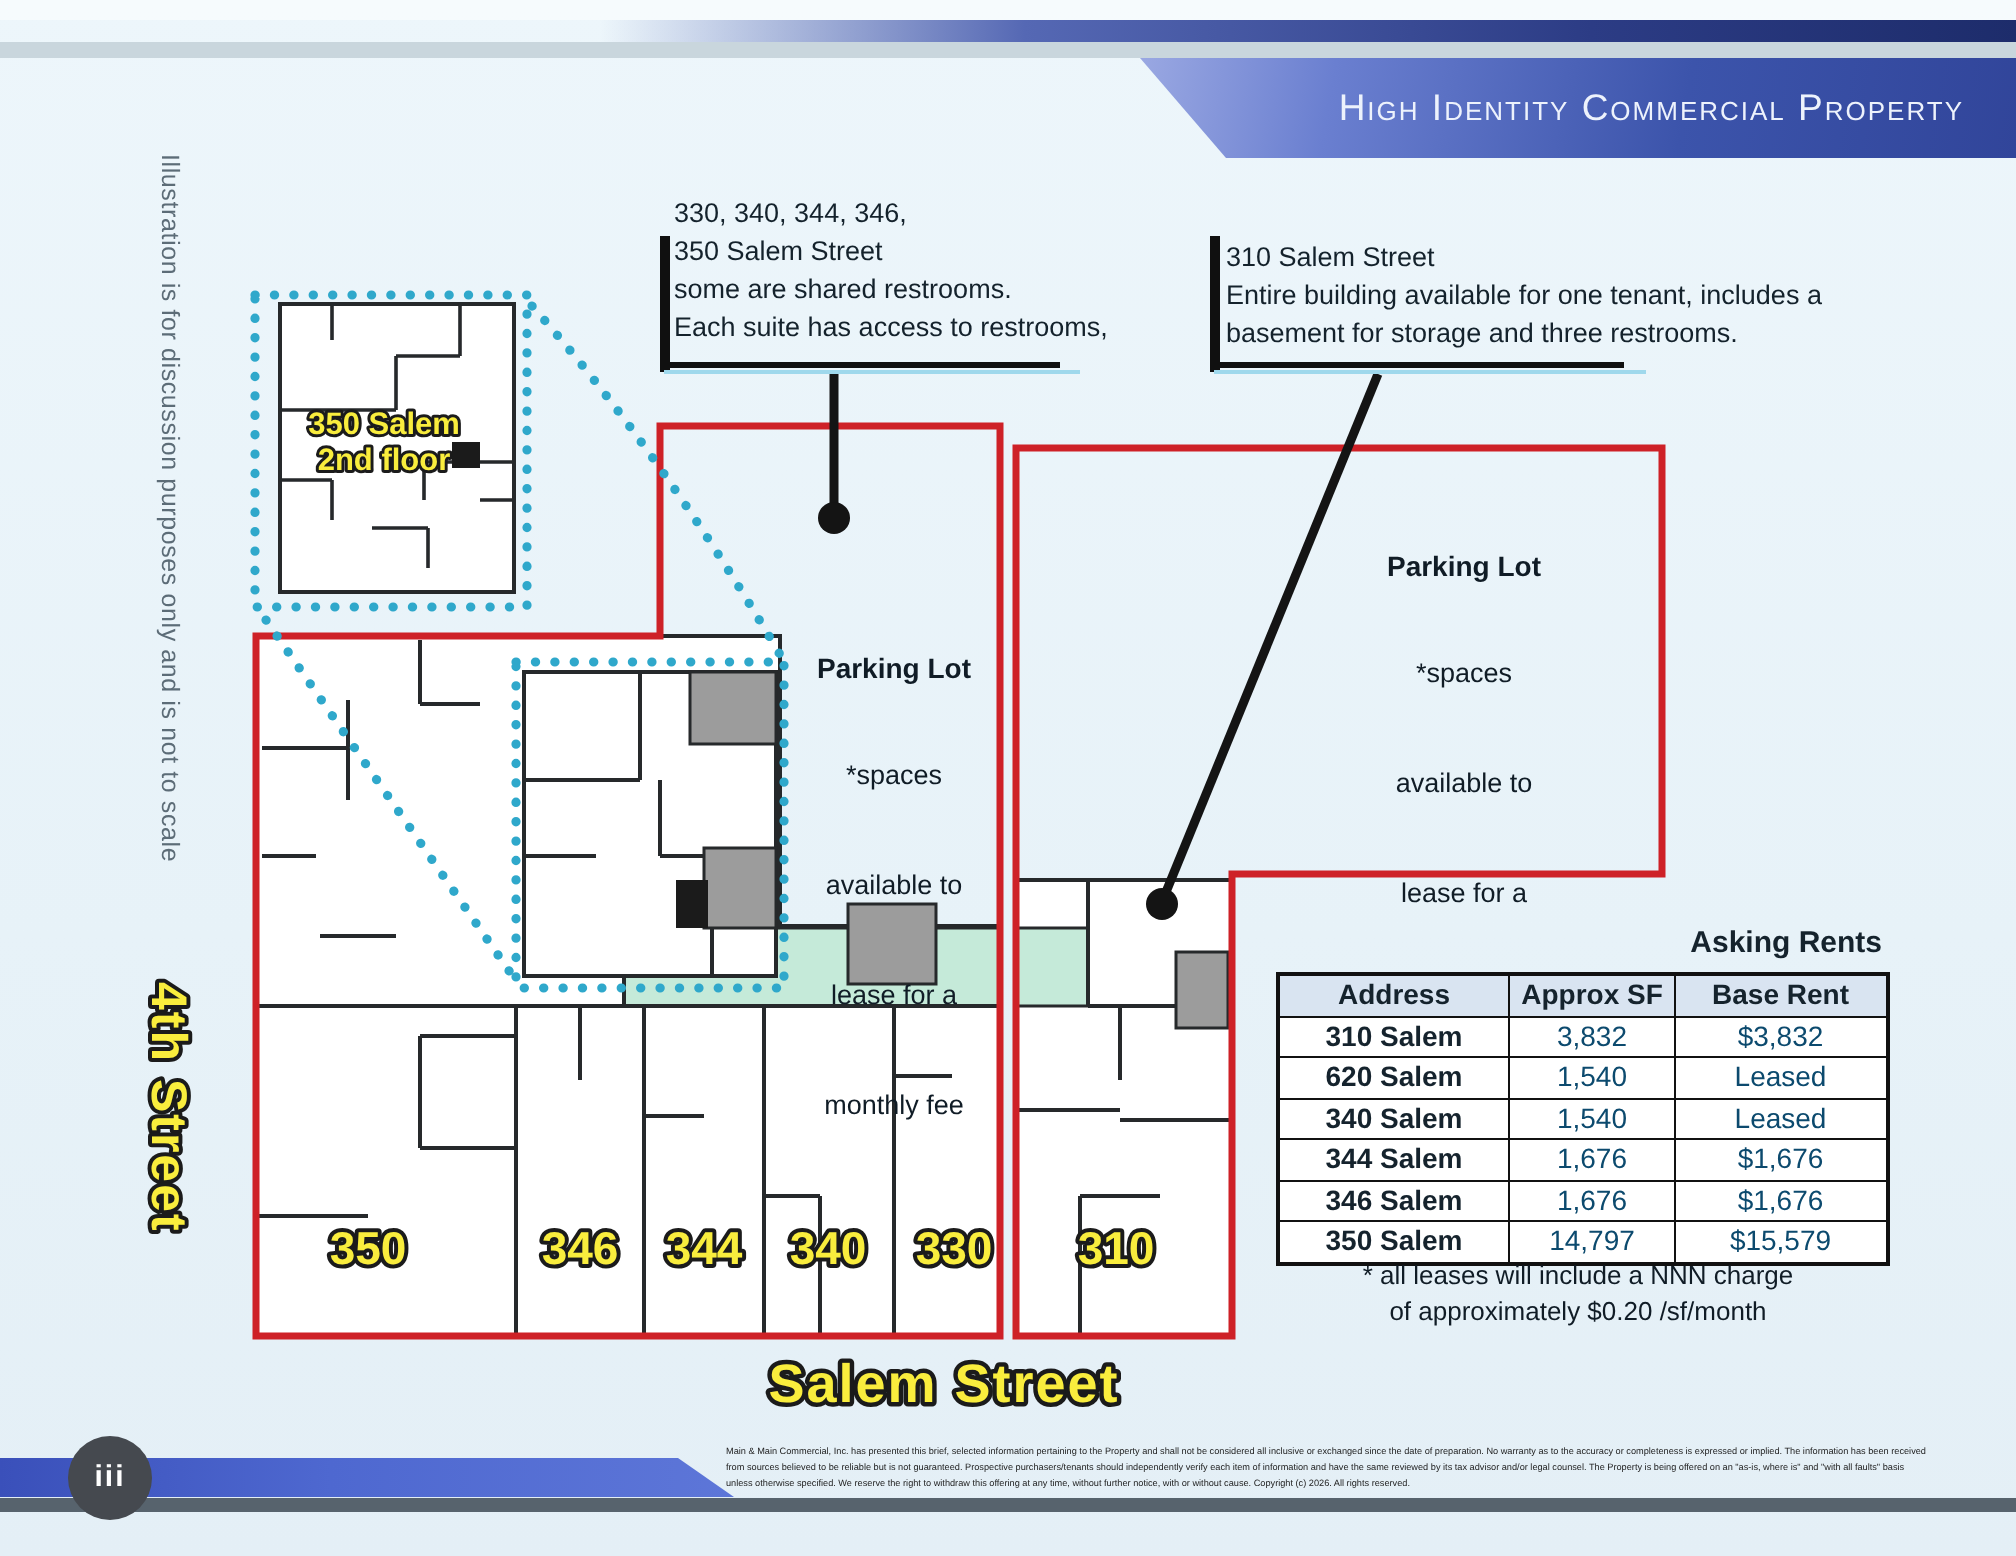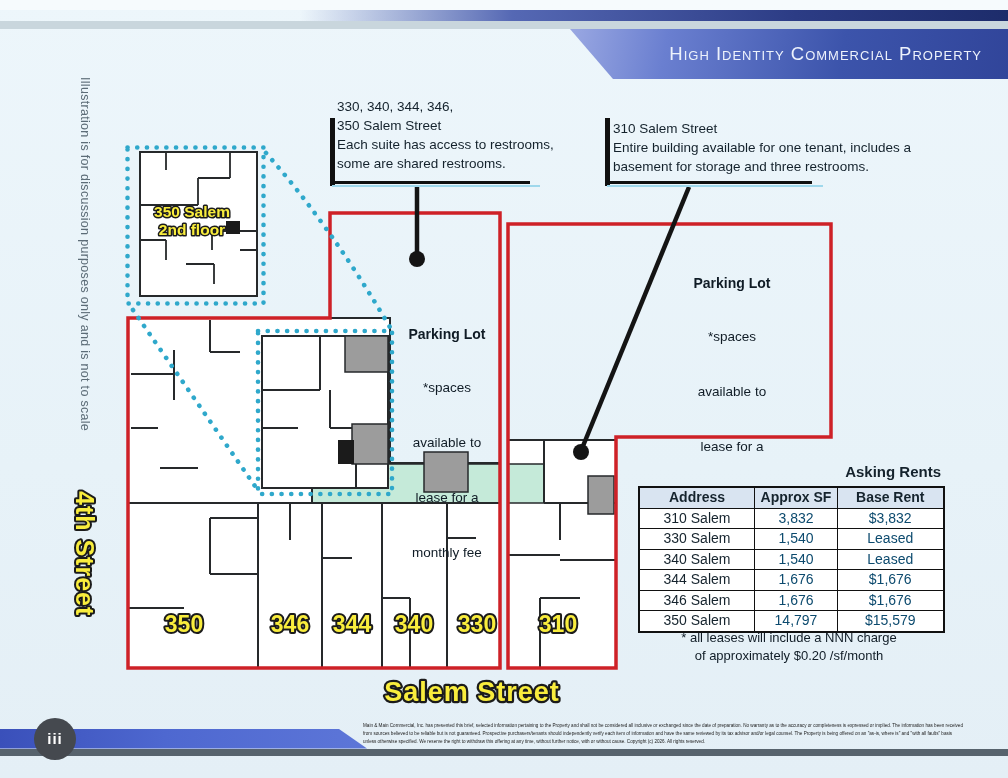--- a/index.html
+++ b/index.html
@@ -38,21 +38,21 @@
   .parking .pline{font-size:13.5px;line-height:19px;margin-top:36px;}
   .parking-left{left:391px;top:326px;} .parking-right{left:676px;top:275px;}
 
   
   .rents-title{left:638px;top:463px;width:303px;text-align:right;font-size:15px;font-weight:bold;}
   table.rents{left:638px;top:486px;border-collapse:collapse;background:#fff;}
   table.rents th,table.rents td{border:1.5px solid #111;padding:0;height:19.5px;
     text-align:center;font-size:14px;line-height:19.5px;}
   table.rents{border:2.5px solid #111;}
   table.rents th{background:#d9e4f1;font-weight:bold;}
-  td.addr{font-weight:normal;width:114px;}
+  td.addr{font-weight:bold;width:114px;}
   td.val{font-weight:normal;color:#0c4a6e;}
   col.c1{width:114px;}col.c2{width:83px;}col.c3{width:106px;}
   .rents-foot{left:628px;top:629px;width:322px;text-align:center;font-size:13px;line-height:18px;color:#101c26;}
 
   
   .footer-bar{left:0;top:729px;width:367px;height:19.5px;
     clip-path:polygon(0 0,339px 0,100% 100%,0 100%);
     background:linear-gradient(to right,#3a50ba 0%,#4e68d0 45%,#5d76d8 100%);}
   .footer-line{left:0;top:748.5px;width:1008px;height:7.5px;background:#57636d;}
   .page-circle{left:34px;top:718px;width:42px;height:42px;border-radius:50%;background:#45494f;
@@ -128,22 +128,22 @@
 
   <text x="472" y="701" text-anchor="middle" class="ylabel" font-size="27" stroke-width="4.5" letter-spacing="1">Salem Street</text>
   <text transform="translate(76,491) rotate(90)" class="ylabel" font-size="25" stroke-width="4" letter-spacing="1">4th Street</text>
 
   <text transform="translate(81,77) rotate(90)" font-size="12.5" fill="#5c6c77" letter-spacing="0.3">Illustration is for discussion purposes only and is not to scale</text>
 </svg>
 
 <div class="abs callout callout-left">
   <div>330, 340, 344, 346,</div>
   <div>350 Salem Street</div>
+  <div>some are shared restrooms.</div>
   <div>Each suite has access to restrooms,</div>
-  <div>some are shared restrooms.</div>
 </div>
 <div class="abs cbar cbar-left"></div>
 <div class="abs uline uline-left"></div>
 <div class="abs uline-blue uline-blue-left"></div>
 
 <div class="abs callout callout-right">
   <div>310 Salem Street</div>
   <div>Entire building available for one tenant, includes a</div>
   <div>basement for storage and three restrooms.</div>
 </div>
@@ -178,21 +178,21 @@
     <th>Address</th>
     <th>Approx SF</th>
     <th>Base Rent</th>
   </tr>
   <tr>
     <td class="addr">310 Salem</td>
     <td class="val">3,832</td>
     <td class="val">$3,832</td>
   </tr>
   <tr>
-    <td class="addr">330 Salem</td>
+    <td class="addr">620 Salem</td>
     <td class="val">1,540</td>
     <td class="val">Leased</td>
   </tr>
   <tr>
     <td class="addr">340 Salem</td>
     <td class="val">1,540</td>
     <td class="val">Leased</td>
   </tr>
   <tr>
     <td class="addr">344 Salem</td>

